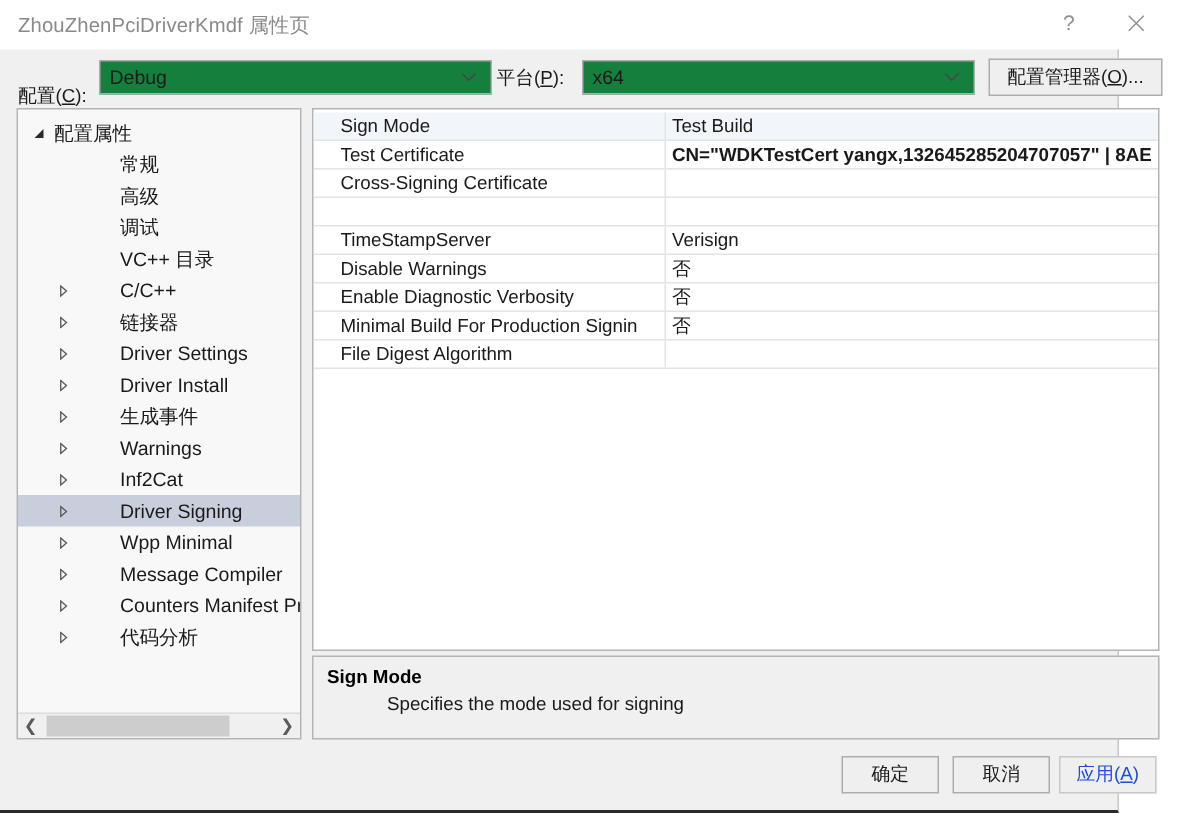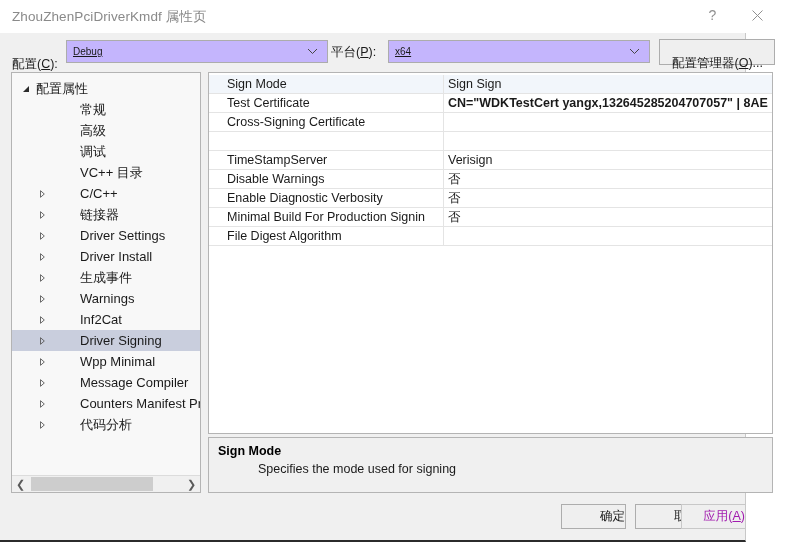--- a/index.html
+++ b/index.html
@@ -72,30 +72,29 @@
     white-space: nowrap;
   }
   .fldlabel u { text-decoration: underline; }
   #lbl-config { left: 12px; margin-top: 12px; }
   #lbl-platform { left: 331px; }
 
   .combo {
     position: absolute;
     top: 7px;
     height: 23px;
-    background: #c4b5fd;
+    background: #15803d;
     border: 1px solid #acacac;
-    font-size: 10px;
+    font-size: 13px;
     color: #1a1a1a;
     line-height: 21px;
     padding-left: 6px;
     white-space: nowrap;
     overflow: hidden;
     cursor: default;
-    text-decoration: underline;
   }
   #combo-config { left: 66px; width: 262px; }
   #combo-platform { left: 388px; width: 262px; }
   .combo .chev {
     position: absolute;
     right: 8px; top: 0;
     width: 12px; height: 21px;
   }
   .combo .chev svg { display:block; margin-top:7px; }
 
@@ -104,21 +103,21 @@
     left: 659px; top: 6px;
     width: 116px; height: 25px;
     background: #efefef;
     border: 1px solid #adadad;
     font-family: "Liberation Sans", sans-serif;
     font-size: 12.5px;
     color: #1a1a1a;
     text-align: center;
     line-height: 23px;
     cursor: default;
-    padding: 12px;
+    padding: 0;
     white-space: nowrap;
   }
   #btn-configmgr u { text-decoration: underline; }
 
   
   #treepanel {
     position: absolute;
     left: 11px; top: 72px;
     width: 190px; height: 421px;
     background: #f8f8f8;
@@ -256,31 +255,31 @@
   
   .fbtn {
     position: absolute;
     top: 504px;
     width: 65px; height: 25px;
     background: #efefef;
     border: 1px solid #adadad;
     font-family: "Liberation Sans", sans-serif;
     font-size: 12.5px;
     color: #1a1a1a;
-    text-align: right;
+    text-align: center;
     line-height: 23px;
     cursor: default;
     padding: 0;
     white-space: nowrap;
   }
   #btn-ok { left: 561px; }
   #btn-cancel { left: 635px; }
   #btn-apply {
-    left: 681px;
-    color: #a21caf;
+    left: 706px;
+    color: #1d4ed8;
     background: #efefef;
     border-color: #c8c8c8;
   }
   #btn-apply u { text-decoration: underline; }
 </style>
 </head>
 <body>
 
 <div id="dialog">
 
@@ -448,21 +447,21 @@
       <div id="hs-thumb"></div>
       <div class="arrow" id="hs-right">❯</div>
     </div>
   </div>
 
   <div id="gridpanel">
     <div id="gridrows">
         <div class="grow selrow">
           <span class="gname">Sign Mode</span>
           <span class="gsep"></span>
-          <span class="gval">Sign Sign</span>
+          <span class="gval">Test Build</span>
         </div>
         <div class="grow">
           <span class="gname">Test Certificate</span>
           <span class="gsep"></span>
           <span class="gval bold">CN="WDKTestCert yangx,132645285204707057" | 8AE</span>
         </div>
         <div class="grow">
           <span class="gname">Cross-Signing Certificate</span>
           <span class="gsep"></span>
           <span class="gval"></span>

